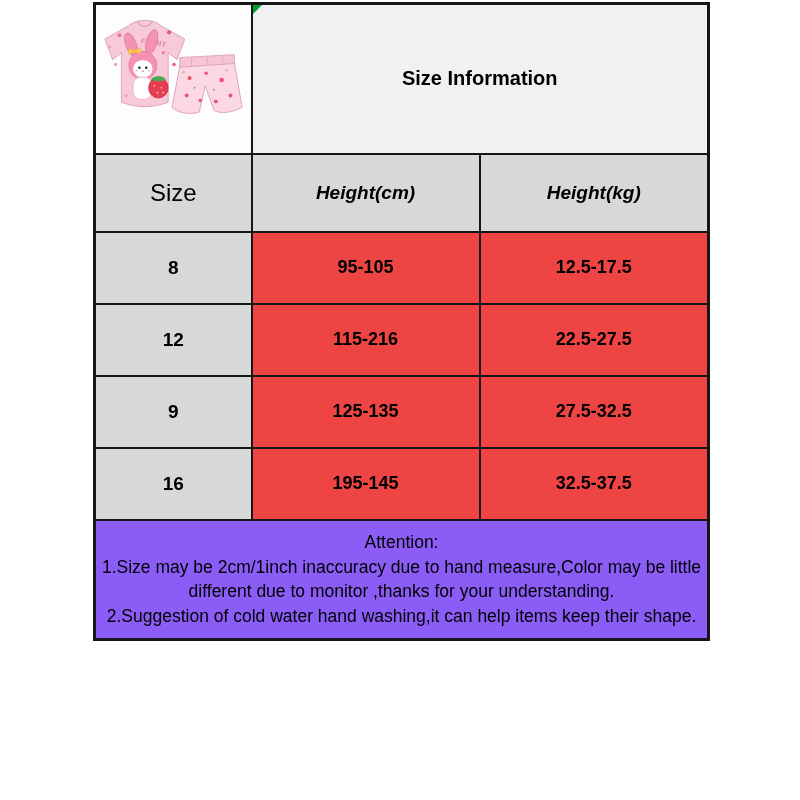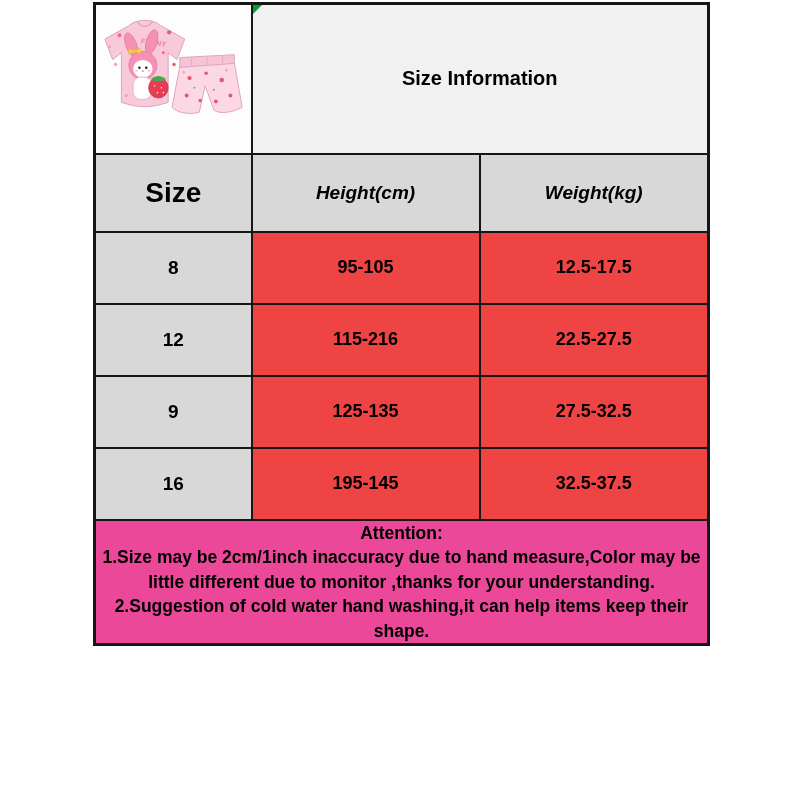--- a/index.html
+++ b/index.html
@@ -37,33 +37,33 @@
     margin-left: 19px;
   }
   .corner-marker {
     position: absolute;
     top: 0; left: 0;
     width: 0; height: 0;
     border-top: 9px solid #00a12f;
     border-right: 9px solid transparent;
   }
   tr.head-row td { background: #d8d8d8; height: 78px; }
-  td.size-head { font-size: 28px; font-weight: 700; }
+  td.size-head { font-size: 24px; font-weight: 400; }
   td.col-head { font-size: 19px; font-weight: 700; font-style: italic; }
   tr.data-row td { height: 72px; }
   tr.data-row td.size-val { background: #d8d8d8; font-size: 19px; font-weight: 700; }
   tr.data-row td.data-val { background: #ef4444; font-size: 18px; font-weight: 700; }
   td.attention-cell {
-    background: #ec4899;
+    background: #8b5cf6;
     height: 120px;
     text-align: left;
     vertical-align: top;
     padding: 4px 4px 0 5px;
     font-size: 17.5px;
-    font-weight: 700;
+    font-weight: 400;
     line-height: 24.5px;
   }
   .product-svg { display: block; margin: 0 auto; }
 </style>
 </head>
 <body>
 
 <div class="page">
   <table class="size-chart">
     <colgroup>
@@ -149,21 +149,21 @@
       </td>
       <td class="title-cell" colspan="2">
         <span class="corner-marker"></span>
         <span>Size Information</span>
       </td>
     </tr>
 
     <tr class="head-row">
       <td class="size-head">Size</td>
       <td class="col-head">Height(cm)</td>
-      <td class="col-head">Weight(kg)</td>
+      <td class="col-head">Height(kg)</td>
     </tr>
 
     <tr class="data-row">
       <td class="size-val">8</td>
       <td class="data-val">95-105</td>
       <td class="data-val">12.5-17.5</td>
     </tr>
     <tr class="data-row">
       <td class="size-val">12</td>
       <td class="data-val">115-216</td>

